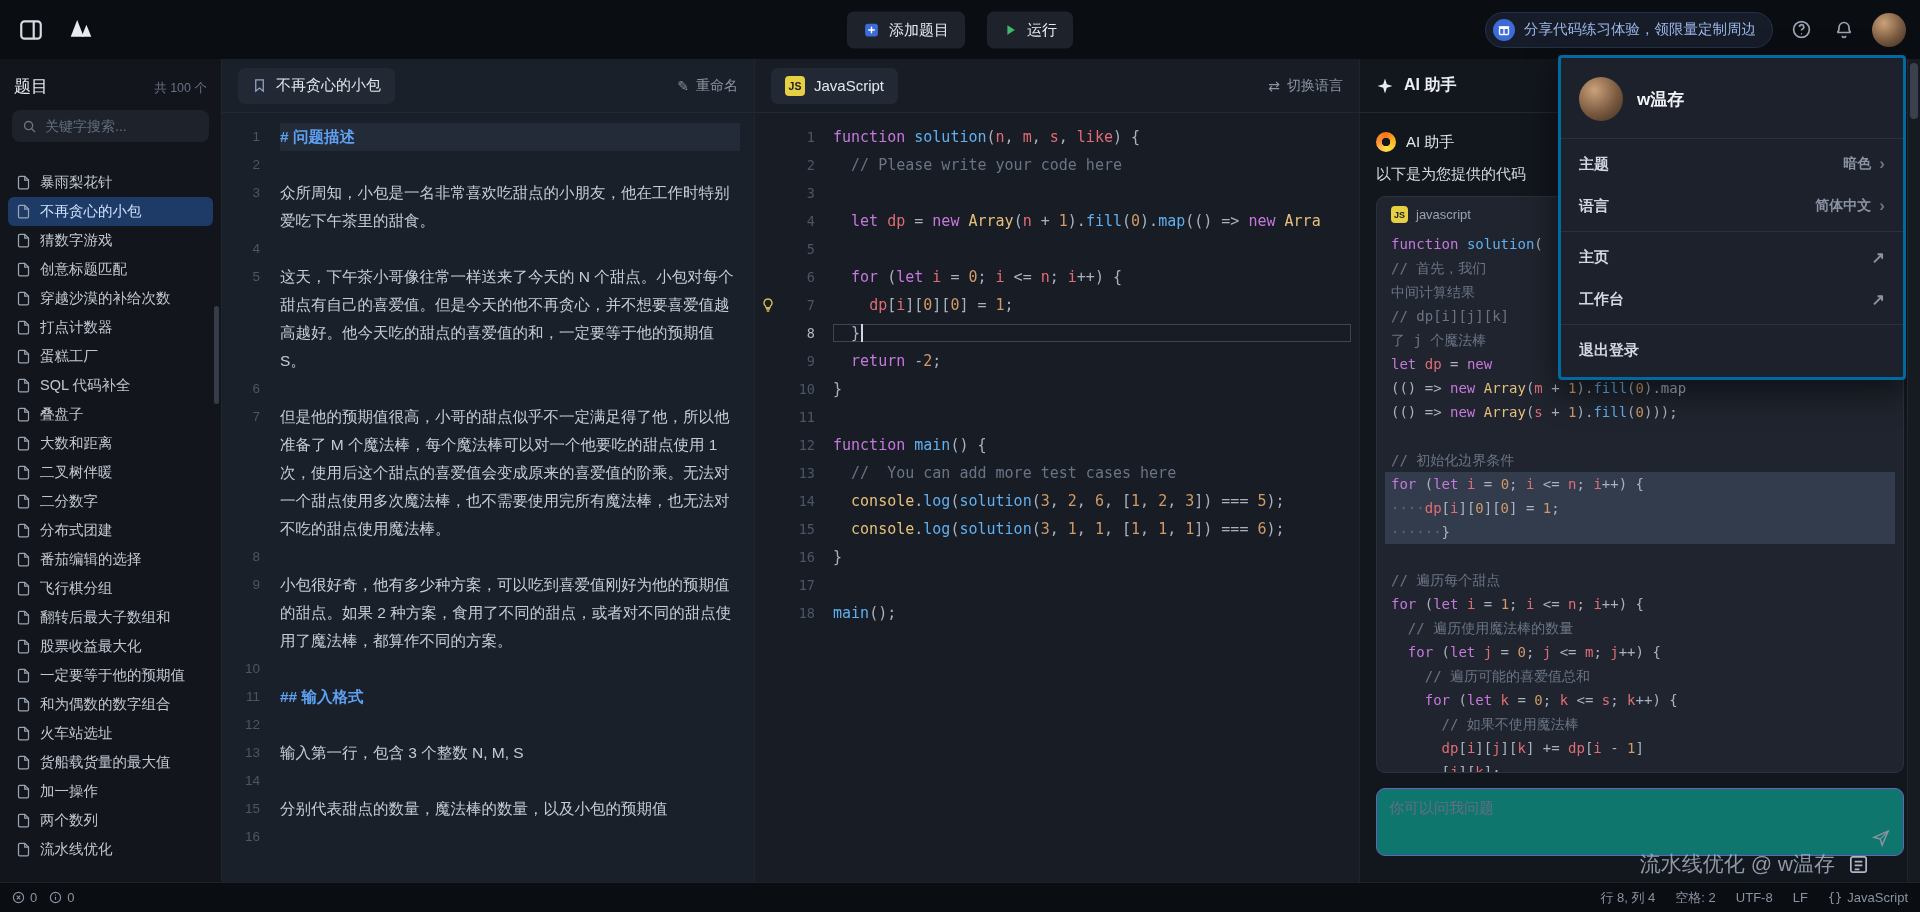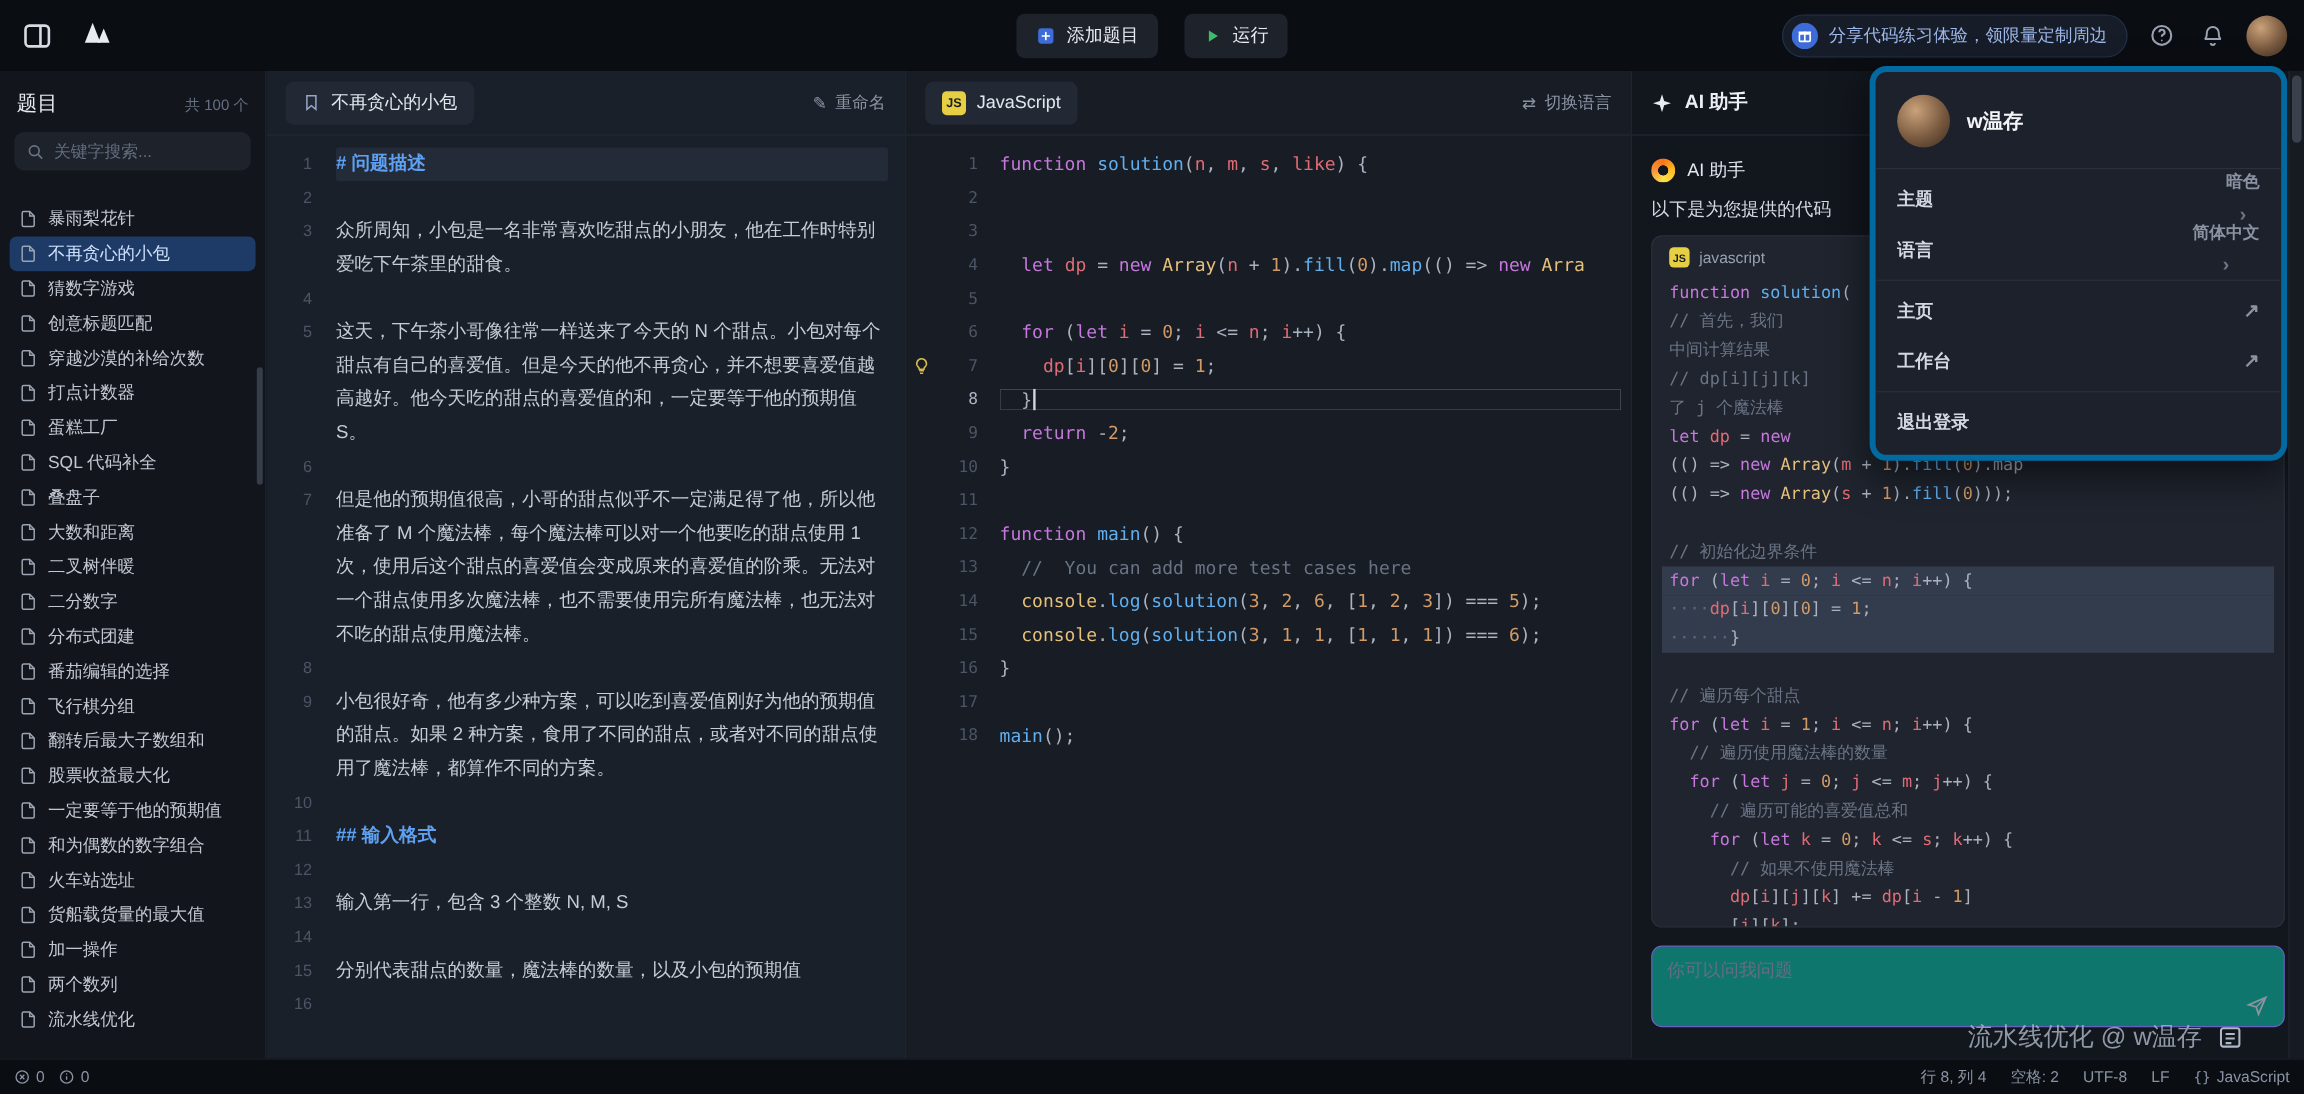--- a/index.html
+++ b/index.html
@@ -104,30 +104,30 @@
   .sb-left{gap:12px;}
   .sb-right{display:flex;gap:20px;align-items:center;}
   .sb-right>span{cursor:pointer;display:flex;align-items:center;gap:5px;}
   .braces{font-family:"DejaVu Sans Mono",monospace;font-size:12px;color:#8a93a3;}
   .st-item i{font-style:normal;}
 
   
   .watermark{position:absolute;right:50px;bottom:34px;color:rgba(170,180,196,.82);font-size:21px;
     display:flex;align-items:center;gap:12px;z-index:30;}
   .user-menu{position:absolute;top:55px;right:14px;width:348px;background:#1c212b;
-    border:5px solid #0369a1;border-radius:14px;box-shadow:0 12px 32px rgba(0,0,0,.55);
+    border:3px solid #0369a1;border-radius:4px;box-shadow:0 12px 32px rgba(0,0,0,.55);
     z-index:60;padding:6px 0;}
   .um-head{display:flex;align-items:center;gap:14px;padding:13px 18px;}
   .um-avatar{width:44px;height:44px;border-radius:50%;
     background:radial-gradient(circle at 35% 30%,#caa27a,#7a5a40 55%,#3a2c20);}
   .um-name{font-size:17px;font-weight:bold;color:#f2f4f8;}
   .um-sep{height:1px;background:#2a303c;margin:4px 0;}
   .um-item{display:flex;align-items:center;justify-content:space-between;height:42px;padding:0 18px;
     color:#d3d8e2;font-size:15px;cursor:pointer;font-weight:bold;}
-  .um-val{display:flex;align-items:center;gap:8px;color:#8b93a3;font-size:14px;flex-direction:column;}
+  .um-val{display:flex;align-items:center;gap:8px;color:#8b93a3;font-size:14px;}
   .chev{color:#6b7485;font-size:17px;}
   .um-ext{color:#8b93a3;font-size:16px;}
   .page-scrollbar{position:absolute;top:59px;right:0;width:13px;bottom:30px;background:#161a21;
     border-left:1px solid #21262f;z-index:70;}
   .page-scrollbar .thumb{position:absolute;top:4px;left:2px;right:2px;height:56px;border-radius:4px;background:#3a414d;}
 </style>
 </head>
 <body>
 
 <div class="app">
@@ -520,21 +520,21 @@
           <span class="js-badge">JS</span>
           <span>JavaScript</span>
         </div>
         <button class="ghost-btn">
           <span>⇄</span>
           <span>切换语言</span>
         </button>
       </div>
       <div class="code-body">
           <div class="code-line"><span class="bulb-slot"></span><span class="ln">1</span><span class="lt"><span class="tok-k">function</span> <span class="tok-f">solution</span>(<span class="tok-v">n</span>, <span class="tok-v">m</span>, <span class="tok-v">s</span>, <span class="tok-v">like</span>) {</span></div>
-          <div class="code-line"><span class="bulb-slot"></span><span class="ln">2</span></div>
+          <div class="code-line"><span class="bulb-slot"></span><span class="ln">2</span><span class="lt">  <span class="tok-c">// Please write your code here</span></span></div>
           <div class="code-line"><span class="bulb-slot"></span><span class="ln">3</span><span class="lt"></span></div>
           <div class="code-line"><span class="bulb-slot"></span><span class="ln">4</span><span class="lt">  <span class="tok-k">let</span> <span class="tok-v">dp</span> = <span class="tok-k">new</span> <span class="tok-b">Array</span>(<span class="tok-v">n</span> + <span class="tok-n">1</span>).<span class="tok-f">fill</span>(<span class="tok-n">0</span>).<span class="tok-f">map</span>(() =&gt; <span class="tok-k">new</span> <span class="tok-b">Arra</span></span></div>
           <div class="code-line"><span class="bulb-slot"></span><span class="ln">5</span><span class="lt"></span></div>
           <div class="code-line"><span class="bulb-slot"></span><span class="ln">6</span><span class="lt">  <span class="tok-k">for</span> (<span class="tok-k">let</span> <span class="tok-v">i</span> = <span class="tok-n">0</span>; <span class="tok-v">i</span> &lt;= <span class="tok-v">n</span>; <span class="tok-v">i</span>++) {</span></div>
           <div class="code-line"><span class="bulb-slot"><svg width="16" height="16" viewBox="0 0 24 24" fill="none" stroke="#d3b94f" stroke-width="2">
                 <path d="M9 18h6M10 21h4M12 3a6 6 0 0 0-4 10.5c.8.7 1 1.5 1 2.5h6c0-1 .2-1.8 1-2.5A6 6 0 0 0 12 3z"></path>
               </svg></span><span class="ln">7</span><span class="lt">    <span class="tok-v">dp</span>[<span class="tok-v">i</span>][<span class="tok-n">0</span>][<span class="tok-n">0</span>] = <span class="tok-n">1</span>;</span></div>
           <div class="code-line active"><span class="bulb-slot"></span><span class="ln">8</span><span class="lt">  }<span class="caret"></span></span></div>
           <div class="code-line"><span class="bulb-slot"></span><span class="ln">9</span><span class="lt">  <span class="tok-k">return</span> -<span class="tok-n">2</span>;</span></div>
           <div class="code-line"><span class="bulb-slot"></span><span class="ln">10</span><span class="lt">}</span></div>

